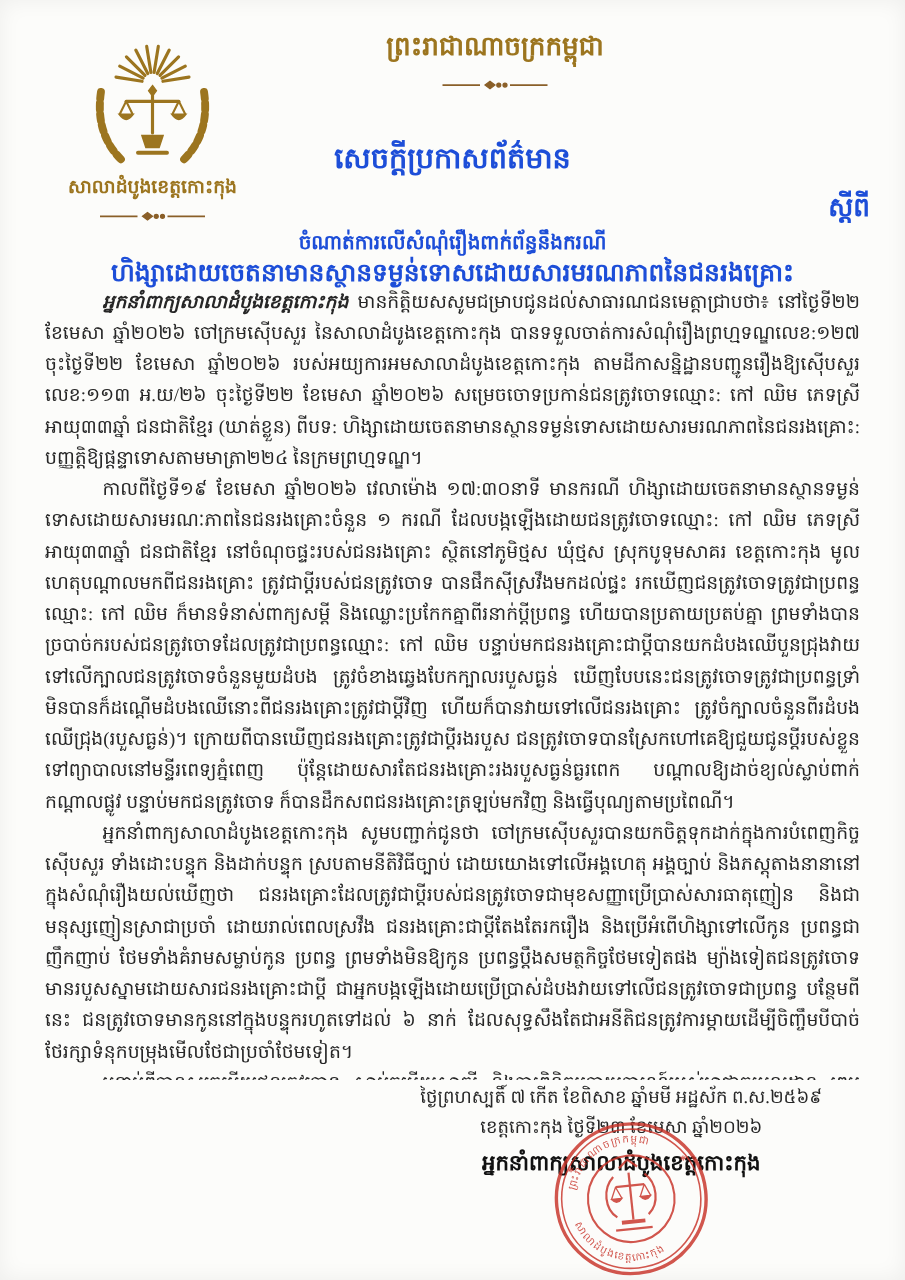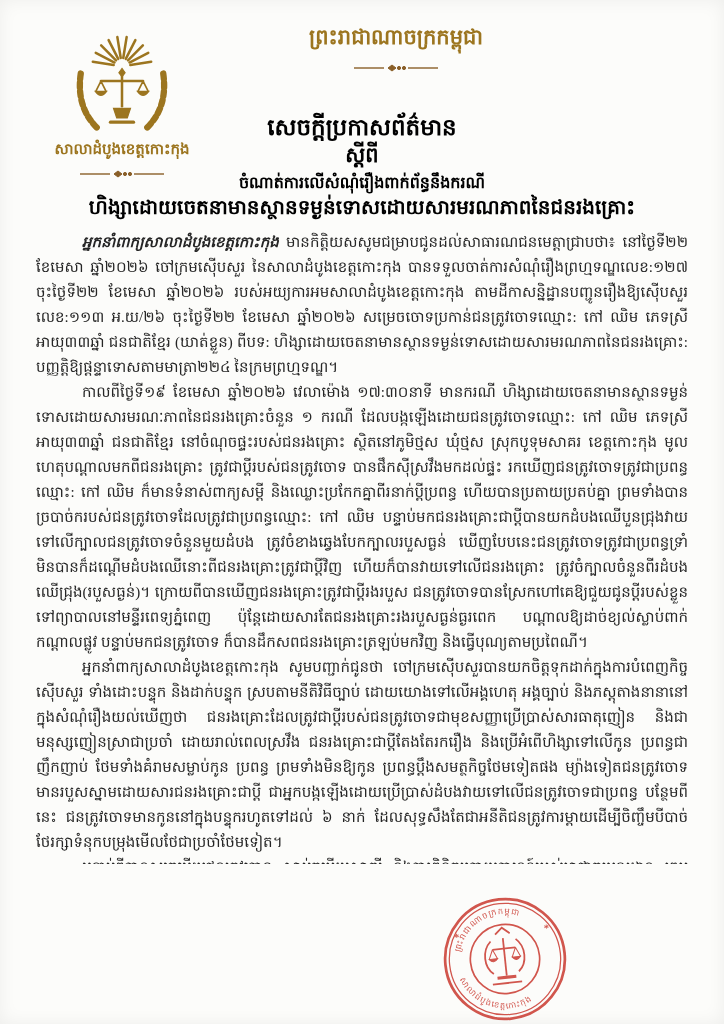--- a/index.html
+++ b/index.html
@@ -26,25 +26,25 @@
   }
   .motto-block{
     position:absolute;left:226px;top:22px;width:340px;
     text-align:center;color:#9c751f;
     font-family:"DejaVu Sans","Liberation Sans",sans-serif;font-weight:700;
   }
   .motto-line{font-size:21px;line-height:1.45;}
   .divider{color:#8a5f28;margin-top:6px;}
   .title-block{
     position:absolute;left:28px;top:114px;width:668px;
-    text-align:center;color:#000000;
+    text-align:center;color:#1d4ed8;
     font-family:"DejaVu Sans","Liberation Sans",sans-serif;font-weight:700;
   }
   .title-main{font-size:23px;line-height:1.2;}
-  .title-regarding{font-size:21px;line-height:1.3;margin-top:0;}
+  .title-regarding{font-size:21px;line-height:1.3;margin-top:11px;text-align:right;}
   .title-sub1{font-size:16px;line-height:1.3;margin-top:4px;}
   .title-sub2{font-size:20px;line-height:1.3;margin-top:0;}
   
   .body-block{
     position:absolute;left:36px;top:230px;width:652px;height:634px;
     overflow:hidden;
     font-size:15px;line-height:25px;text-align:justify;
   }
   .para{margin:0;text-indent:46px;}
   .seg-normal{font-weight:400;}
@@ -129,20 +129,25 @@
     <div class="title-sub2">ហិង្សាដោយចេតនាមានស្ថានទម្ងន់ទោសដោយសារមរណភាពនៃជនរងគ្រោះ</div>
   </div>
 
   <div class="body-block">
       <p class="para"><span class="seg-bold-italic">អ្នកនាំពាក្យសាលាដំបូងខេត្តកោះកុង</span><span class="seg-normal"> មានកិត្តិយសសូមជម្រាបជូនដល់សាធារណជនមេត្តាជ្រាបថា៖ នៅថ្ងៃទី២២ ខែមេសា ឆ្នាំ២០២៦ ចៅក្រមស៊ើបសួរ នៃសាលាដំបូងខេត្តកោះកុង បានទទួលចាត់ការសំណុំរឿងព្រហ្មទណ្ឌលេខ:១២៧ ចុះថ្ងៃទី២២ ខែមេសា ឆ្នាំ២០២៦ របស់អយ្យការអមសាលាដំបូងខេត្តកោះកុង តាមដីកាសន្និដ្ឋានបញ្ជូនរឿងឱ្យស៊ើបសួរ លេខ:១១៣ អ.យ/២៦ ចុះថ្ងៃទី២២ ខែមេសា ឆ្នាំ២០២៦ សម្រេចចោទប្រកាន់ជនត្រូវចោទឈ្មោះ: </span><span class="seg-bold">កៅ ឈិម</span><span class="seg-normal"> ភេទស្រី អាយុ៣៣ឆ្នាំ ជនជាតិខ្មែរ (ឃាត់ខ្លួន) ពីបទ: </span><span class="seg-bold">ហិង្សាដោយចេតនាមានស្ថានទម្ងន់ទោសដោយសារមរណភាពនៃជនរងគ្រោះ:</span><span class="seg-normal"> បញ្ញត្តិឱ្យផ្តន្ទាទោសតាមមាត្រា២២៤ នៃក្រមព្រហ្មទណ្ឌ។</span></p>
       <p class="para"><span class="seg-normal">កាលពីថ្ងៃទី១៩ ខែមេសា ឆ្នាំ២០២៦ វេលាម៉ោង ១៧:៣០នាទី មានករណី ហិង្សាដោយចេតនាមានស្ថានទម្ងន់ទោសដោយសារមរណៈភាពនៃជនរងគ្រោះចំនួន ១ ករណី ដែលបង្កឡើងដោយជនត្រូវចោទឈ្មោះ: </span><span class="seg-bold">កៅ ឈិម</span><span class="seg-normal"> ភេទស្រី អាយុ៣៣ឆ្នាំ ជនជាតិខ្មែរ នៅចំណុចផ្ទះរបស់ជនរងគ្រោះ ស្ថិតនៅភូមិថ្មស ឃុំថ្មស ស្រុកបូទុមសាគរ ខេត្តកោះកុង មូលហេតុបណ្តាលមកពីជនរងគ្រោះ ត្រូវជាប្តីរបស់ជនត្រូវចោទ បានផឹកស៊ីស្រវឹងមកដល់ផ្ទះ រកឃើញជនត្រូវចោទត្រូវជាប្រពន្ធឈ្មោះ: </span><span class="seg-bold">កៅ ឈិម</span><span class="seg-normal"> ក៏មានទំនាស់ពាក្យសម្តី និងឈ្លោះប្រកែកគ្នាពីរនាក់ប្តីប្រពន្ធ ហើយបានប្រតាយប្រតប់គ្នា ព្រមទាំងបានច្របាច់ករបស់ជនត្រូវចោទដែលត្រូវជាប្រពន្ធឈ្មោះ: </span><span class="seg-bold">កៅ ឈិម</span><span class="seg-normal"> បន្ទាប់មកជនរងគ្រោះជាប្តីបានយកដំបងឈើបួនជ្រុងវាយទៅលើក្បាលជនត្រូវចោទចំនួនមួយដំបង ត្រូវចំខាងឆ្វេងបែកក្បាលរបួសធ្ងន់ ឃើញបែបនេះជនត្រូវចោទត្រូវជាប្រពន្ធទ្រាំមិនបានក៏ដណ្តើមដំបងឈើនោះពីជនរងគ្រោះត្រូវជាប្តីវិញ ហើយក៏បានវាយទៅលើជនរងគ្រោះ ត្រូវចំក្បាលចំនួនពីរដំបងឈើជ្រុង(របួសធ្ងន់)។ ក្រោយពីបានឃើញជនរងគ្រោះត្រូវជាប្តីរងរបួស ជនត្រូវចោទបានស្រែកហៅគេឱ្យជួយជូនប្តីរបស់ខ្លួនទៅព្យាបាលនៅមន្ទីរពេទ្យភ្នំពេញ ប៉ុន្តែដោយសារតែជនរងគ្រោះរងរបួសធ្ងន់ធ្ងរពេក បណ្តាលឱ្យដាច់ខ្យល់ស្លាប់ពាក់កណ្តាលផ្លូវ បន្ទាប់មកជនត្រូវចោទ ក៏បានដឹកសពជនរងគ្រោះត្រឡប់មកវិញ និងធ្វើបុណ្យតាមប្រពៃណី។</span></p>
       <p class="para"><span class="seg-normal">អ្នកនាំពាក្យសាលាដំបូងខេត្តកោះកុង សូមបញ្ជាក់ជូនថា ចៅក្រមស៊ើបសួរបានយកចិត្តទុកដាក់ក្នុងការបំពេញកិច្ចស៊ើបសួរ ទាំងដោះបន្ទុក និងដាក់បន្ទុក ស្របតាមនីតិវិធីច្បាប់ ដោយយោងទៅលើអង្គហេតុ អង្គច្បាប់ និងភស្តុតាងនានានៅក្នុងសំណុំរឿងយល់ឃើញថា ជនរងគ្រោះដែលត្រូវជាប្តីរបស់ជនត្រូវចោទជាមុខសញ្ញាប្រើប្រាស់សារធាតុញៀន និងជាមនុស្សញៀនស្រាជាប្រចាំ ដោយរាល់ពេលស្រវឹង ជនរងគ្រោះជាប្តីតែងតែរករឿង និងប្រើអំពើហិង្សាទៅលើកូន ប្រពន្ធជាញឹកញាប់ ថែមទាំងគំរាមសម្លាប់កូន ប្រពន្ធ ព្រមទាំងមិនឱ្យកូន ប្រពន្ធប្តឹងសមត្ថកិច្ចថែមទៀតផង ម្យ៉ាងទៀតជនត្រូវចោទមានរបួសស្នាមដោយសារជនរងគ្រោះជាប្តី ជាអ្នកបង្កឡើងដោយប្រើប្រាស់ដំបងវាយទៅលើជនត្រូវចោទជាប្រពន្ធ បន្ថែមពីនេះ ជនត្រូវចោទមានកូននៅក្នុងបន្ទុករហូតទៅដល់ ៦ នាក់ ដែលសុទ្ធសឹងតែជាអនីតិជនត្រូវការម្តាយដើម្បីចិញ្ចឹមបីបាច់ថែរក្សាទំនុកបម្រុងមើលថែជាប្រចាំថែមទៀត។</span></p>
       <p class="para"><span class="seg-normal">បន្ទាប់ពីបានសួរចម្លើយជនត្រូវចោទ ស្តាប់ចម្លើយសាក្សី និងការពិនិត្យរបាយការណ៍របស់អាជ្ញាធរមូលដ្ឋាន ព្រមទាំងពិនិត្យភស្តុតាងនានានៅក្នុងសំណុំរឿងខាងលើរួចមក ចៅក្រមស៊ើបសួរ នៃសាលាដំបូងខេត្តកោះកុង បានពិចារណាយល់ឃើញអំពីទិដ្ឋភាពច្បាប់ ទិដ្ឋភាពសង្គម និងផលលំបាក នៃជីវភាពនៅក្នុងគ្រួសាររបស់ជនត្រូវចោទ ហេតុនេះសម្រេចចេញដីកាសម្រេចមិនឃុំខ្លួនលើជនត្រូវចោទ និងសម្រេចដាក់ជនត្រូវចោទឱ្យស្ថិតនៅក្រោមការត្រួតពិនិត្យតាមផ្លូវតុលាការ ដើម្បីបន្តកិច្ចស៊ើបសួរតាមនីតិវិធីច្បាប់។</span></p>
     </div>
 
+  <div class="signature-block">
+    <div class="sig-line">ថ្ងៃព្រហស្បតិ៍ ៧ កើត ខែពិសាខ ឆ្នាំមមី អដ្ឋស័ក ព.ស.២៥៦៩</div>
+    <div class="sig-line">ខេត្តកោះកុង ថ្ងៃទី២៣ ខែមេសា ឆ្នាំ២០២៦</div>
+    <div class="sig-title">អ្នកនាំពាក្យសាលាដំបូងខេត្តកោះកុង</div>
+  </div>
 
   <svg class="stamp" viewBox="0 0 120 120" fill="none" stroke="#c83228">
     <circle cx="60" cy="60" r="57" stroke-width="2.6"></circle>
     <circle cx="60" cy="60" r="53" stroke-width="1.2"></circle>
     <circle cx="60" cy="60" r="33" stroke-width="1.6"></circle>
     <defs>
       <path id="arcT" d="M 17 60 A 43 43 0 0 1 103 60"></path>
       <path id="arcB" d="M 13 60 A 47 47 0 0 0 107 60"></path>
     </defs>
     <text font-size="8" fill="#c83228" stroke="none" letter-spacing="1" font-family="DejaVu Sans, Liberation Sans, sans-serif">

